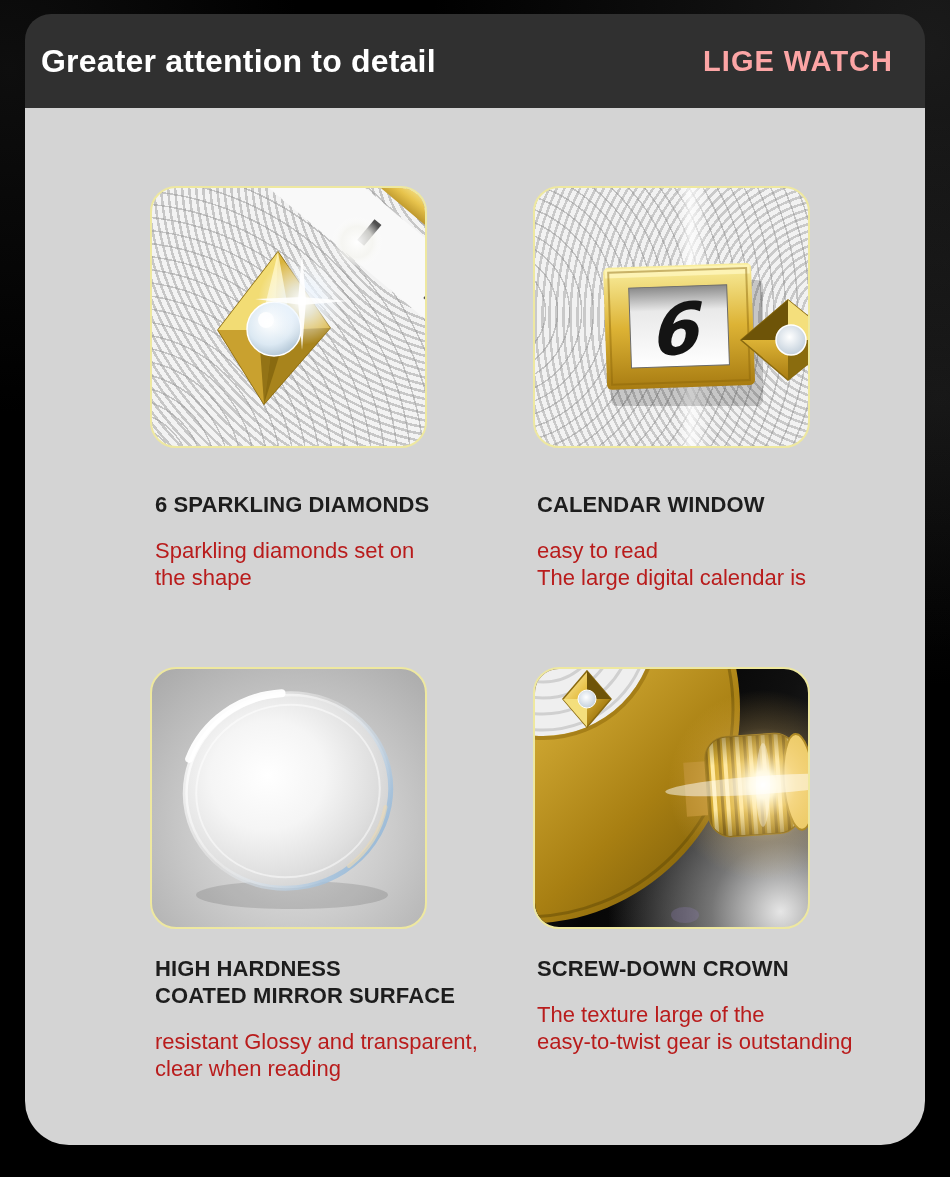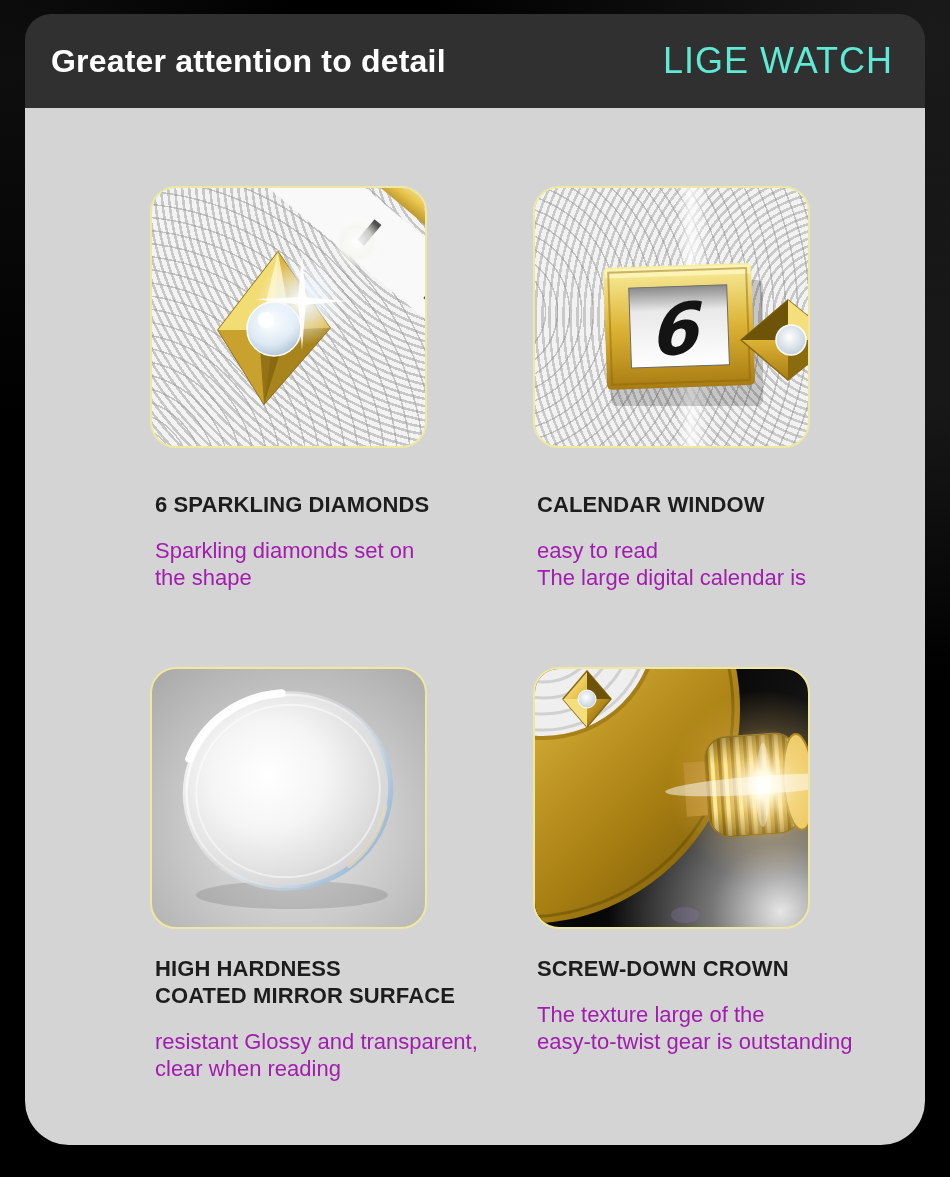--- a/index.html
+++ b/index.html
@@ -5,23 +5,23 @@
   html,body{margin:0;padding:0;background:#000;}
   .stage{position:relative;width:950px;height:1177px;background:#000;overflow:hidden;
          font-family:"Liberation Sans",sans-serif;}
   .bg-noise{position:absolute;inset:0;
     background:
       radial-gradient(ellipse at 98% 4%, rgba(95,95,95,.28), transparent 38%),
       radial-gradient(ellipse at 99% 34%, rgba(80,80,80,.18), transparent 26%),
       radial-gradient(ellipse at 1% 6%, rgba(70,70,70,.2), transparent 22%);}
   .header-bar{position:absolute;left:25px;top:14px;width:900px;height:94px;background:#303030;
     border-radius:26px 26px 0 0;display:flex;align-items:center;justify-content:space-between;
-    padding:0 32px 0 26px;box-sizing:border-box;}
+    padding:0 32px 0 16px;box-sizing:border-box;}
   .header-title{font-size:32px;font-weight:700;color:#ffffff;letter-spacing:.2px;}
-  .header-brand{font-size:36px;font-weight:400;color:#5eead4;letter-spacing:1px;}
+  .header-brand{font-size:29px;font-weight:700;color:#fca5a5;letter-spacing:1px;}
   .panel{position:absolute;left:25px;top:108px;width:900px;height:1037px;background:#d4d4d4;
     border-radius:0 0 44px 44px;}
   .card{position:absolute;width:273px;height:258px;border:2px solid #eee8a0;border-radius:26px;
     overflow:hidden;}
   .card svg{position:absolute;left:0;top:0;display:block;}
   .card-tl{left:125px;top:78px;background-color:#e9e9e9;
     background-image:
       repeating-radial-gradient(circle at -10% 112%, rgba(150,150,150,.5) 0 1.5px, rgba(0,0,0,0) 1.5px 13px),
       repeating-radial-gradient(circle at 118% -8%, #f3f3f3 0 4.5px, #c7c7c7 4.5px 7px);}
   .card-tr{left:508px;top:78px;background-color:#eeeeee;
@@ -36,21 +36,21 @@
       radial-gradient(circle at 90% 94%, #e6e6e6 0%, rgba(150,150,150,.75) 20%, rgba(30,30,30,0) 50%),
       linear-gradient(115deg, #232323 0%, #060606 42%, #101010 68%, #2e2e2e 100%);}
   .cap{position:absolute;}
   .cap-tl{left:130px;top:383px;}
   .cap-tr{left:512px;top:383px;}
   .cap-bl{left:130px;top:847px;}
   .cap-br{left:512px;top:847px;}
   .cap h3{margin:0 0 19px 0;font-size:22px;font-weight:700;color:#1d1d1d;line-height:27px;
     letter-spacing:.1px;}
   .cap h3 span{display:block;white-space:nowrap;}
-  .cap .body{font-size:22px;font-weight:400;color:#a21caf;line-height:27px;}
+  .cap .body{font-size:22px;font-weight:400;color:#b91c1c;line-height:27px;}
   .cap .body span{display:block;white-space:nowrap;}
 </style>
 </head>
 <body>
 
 <div class="stage">
   <div class="bg-noise"></div>
 
   <div class="header-bar">
     <div class="header-title">Greater attention to detail</div>

